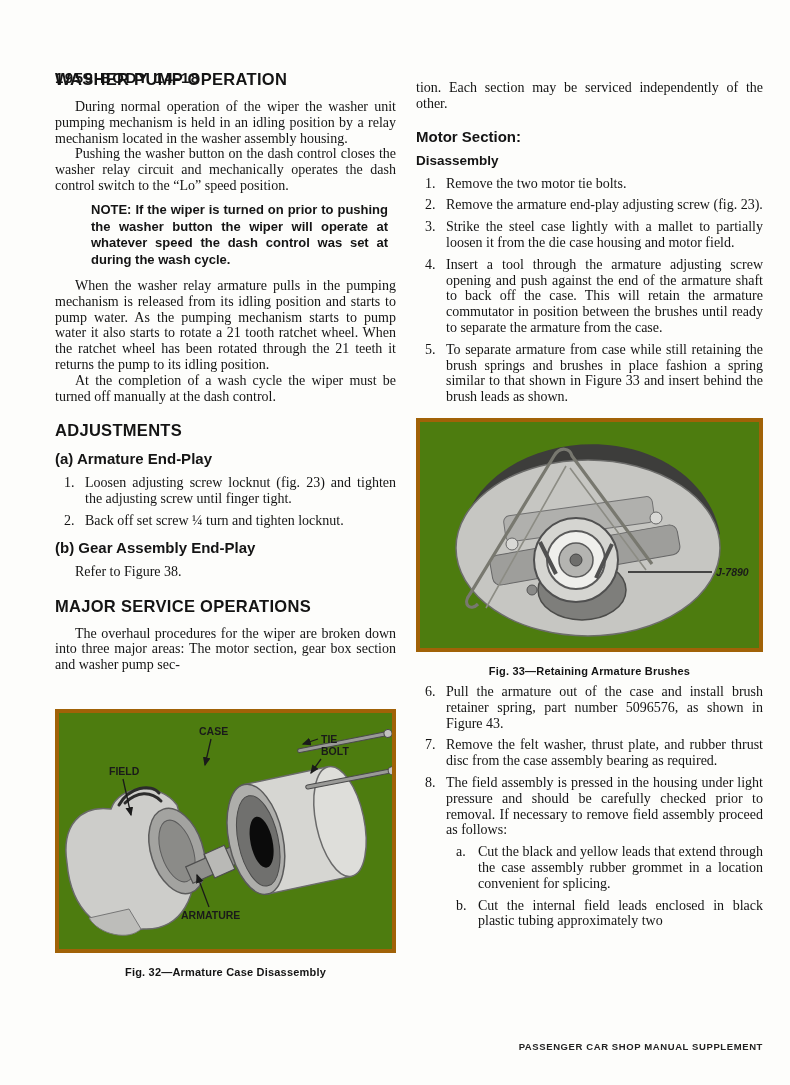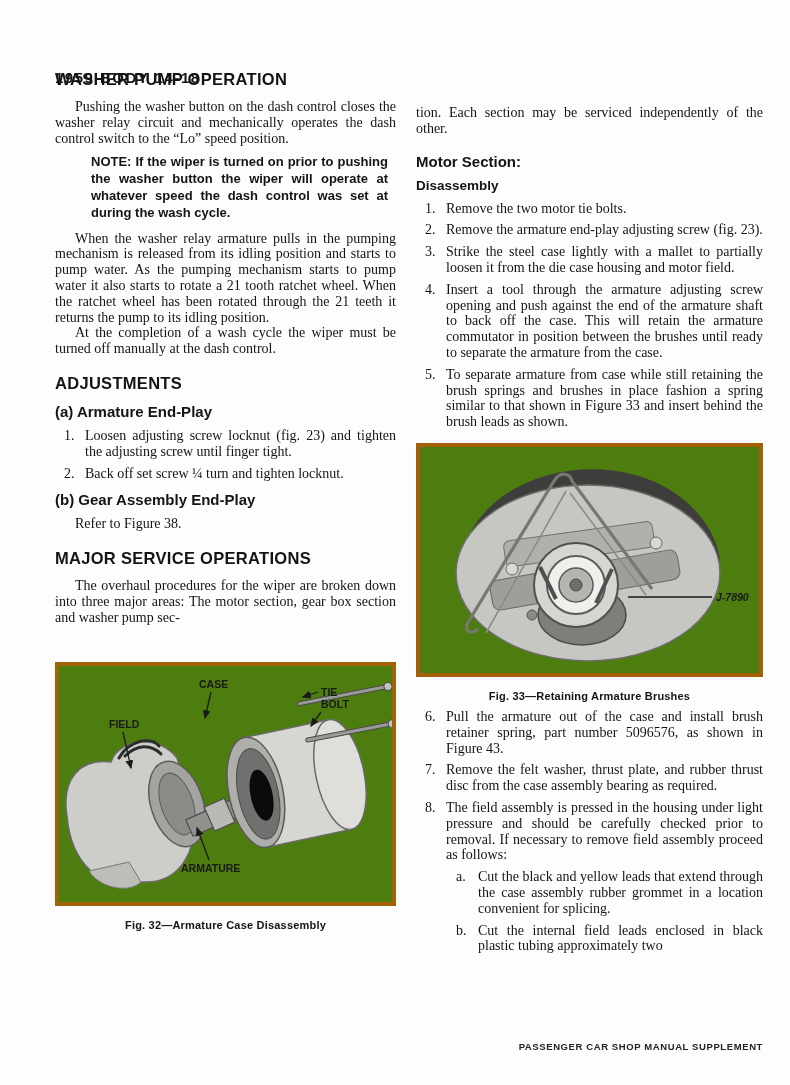--- a/index.html
+++ b/index.html
@@ -23,21 +23,21 @@
     font-family:"Liberation Sans", sans-serif;font-weight:bold;font-size:15px;
     margin:10px 0 8px 0;
   }
   .h3{
     font-family:"Liberation Sans", sans-serif;font-weight:bold;font-size:13.5px;
     margin:2px 0 8px 0;
   }
   .p{
     font-size:14px;line-height:15.8px;text-align:justify;margin:0;text-indent:20px;
   }
-  .p.noindent{text-indent:0;margin-top:25px;}
+  .p.noindent{text-indent:0;}
   .note{
     font-family:"Liberation Sans", sans-serif;font-weight:bold;font-size:13px;
     line-height:16.8px;text-align:justify;margin:8px 8px 9px 36px;
   }
   .oli{display:flex;margin:0 0 6px 0;font-size:14px;line-height:15.8px;}
   .oli .num{flex:0 0 30px;box-sizing:border-box;padding-left:9px;}
   .oli .txt{flex:1;text-align:justify;}
   .oli.sub{margin-left:40px;}
   .oli.sub .num{flex:0 0 22px;padding-left:0;}
   .list{margin:4px 0 2px 0;}
@@ -64,20 +64,21 @@
 </style>
 </head>
 <body>
 
 <div class="page">
 
   <div class="hdr">1959 BODY 14-18</div>
 
   <div class="col col-left">
     <div class="h1">WASHER PUMP OPERATION</div>
+    <p class="p">During normal operation of the wiper the washer unit pumping mechanism is held in an idling position by a relay mechanism located in the washer assembly housing.</p>
     <p class="p">Pushing the washer button on the dash control closes the washer relay circuit and mechanically operates the dash control switch to the “Lo” speed position.</p>
     <div class="note">NOTE: If the wiper is turned on prior to pushing the washer button the wiper will operate at whatever speed the dash control was set at during the wash cycle.</div>
     <p class="p">When the washer relay armature pulls in the pumping mechanism is released from its idling position and starts to pump water. As the pumping mechanism starts to pump water it also starts to rotate a 21 tooth ratchet wheel. When the ratchet wheel has been rotated through the 21 teeth it returns the pump to its idling position.</p>
     <p class="p">At the completion of a wash cycle the wiper must be turned off manually at the dash control.</p>
 
     <div class="h1 mt">ADJUSTMENTS</div>
     <div class="h2">(a) Armature End-Play</div>
     <div class="list">
       <div class="oli">
         <span class="num">1.</span>

